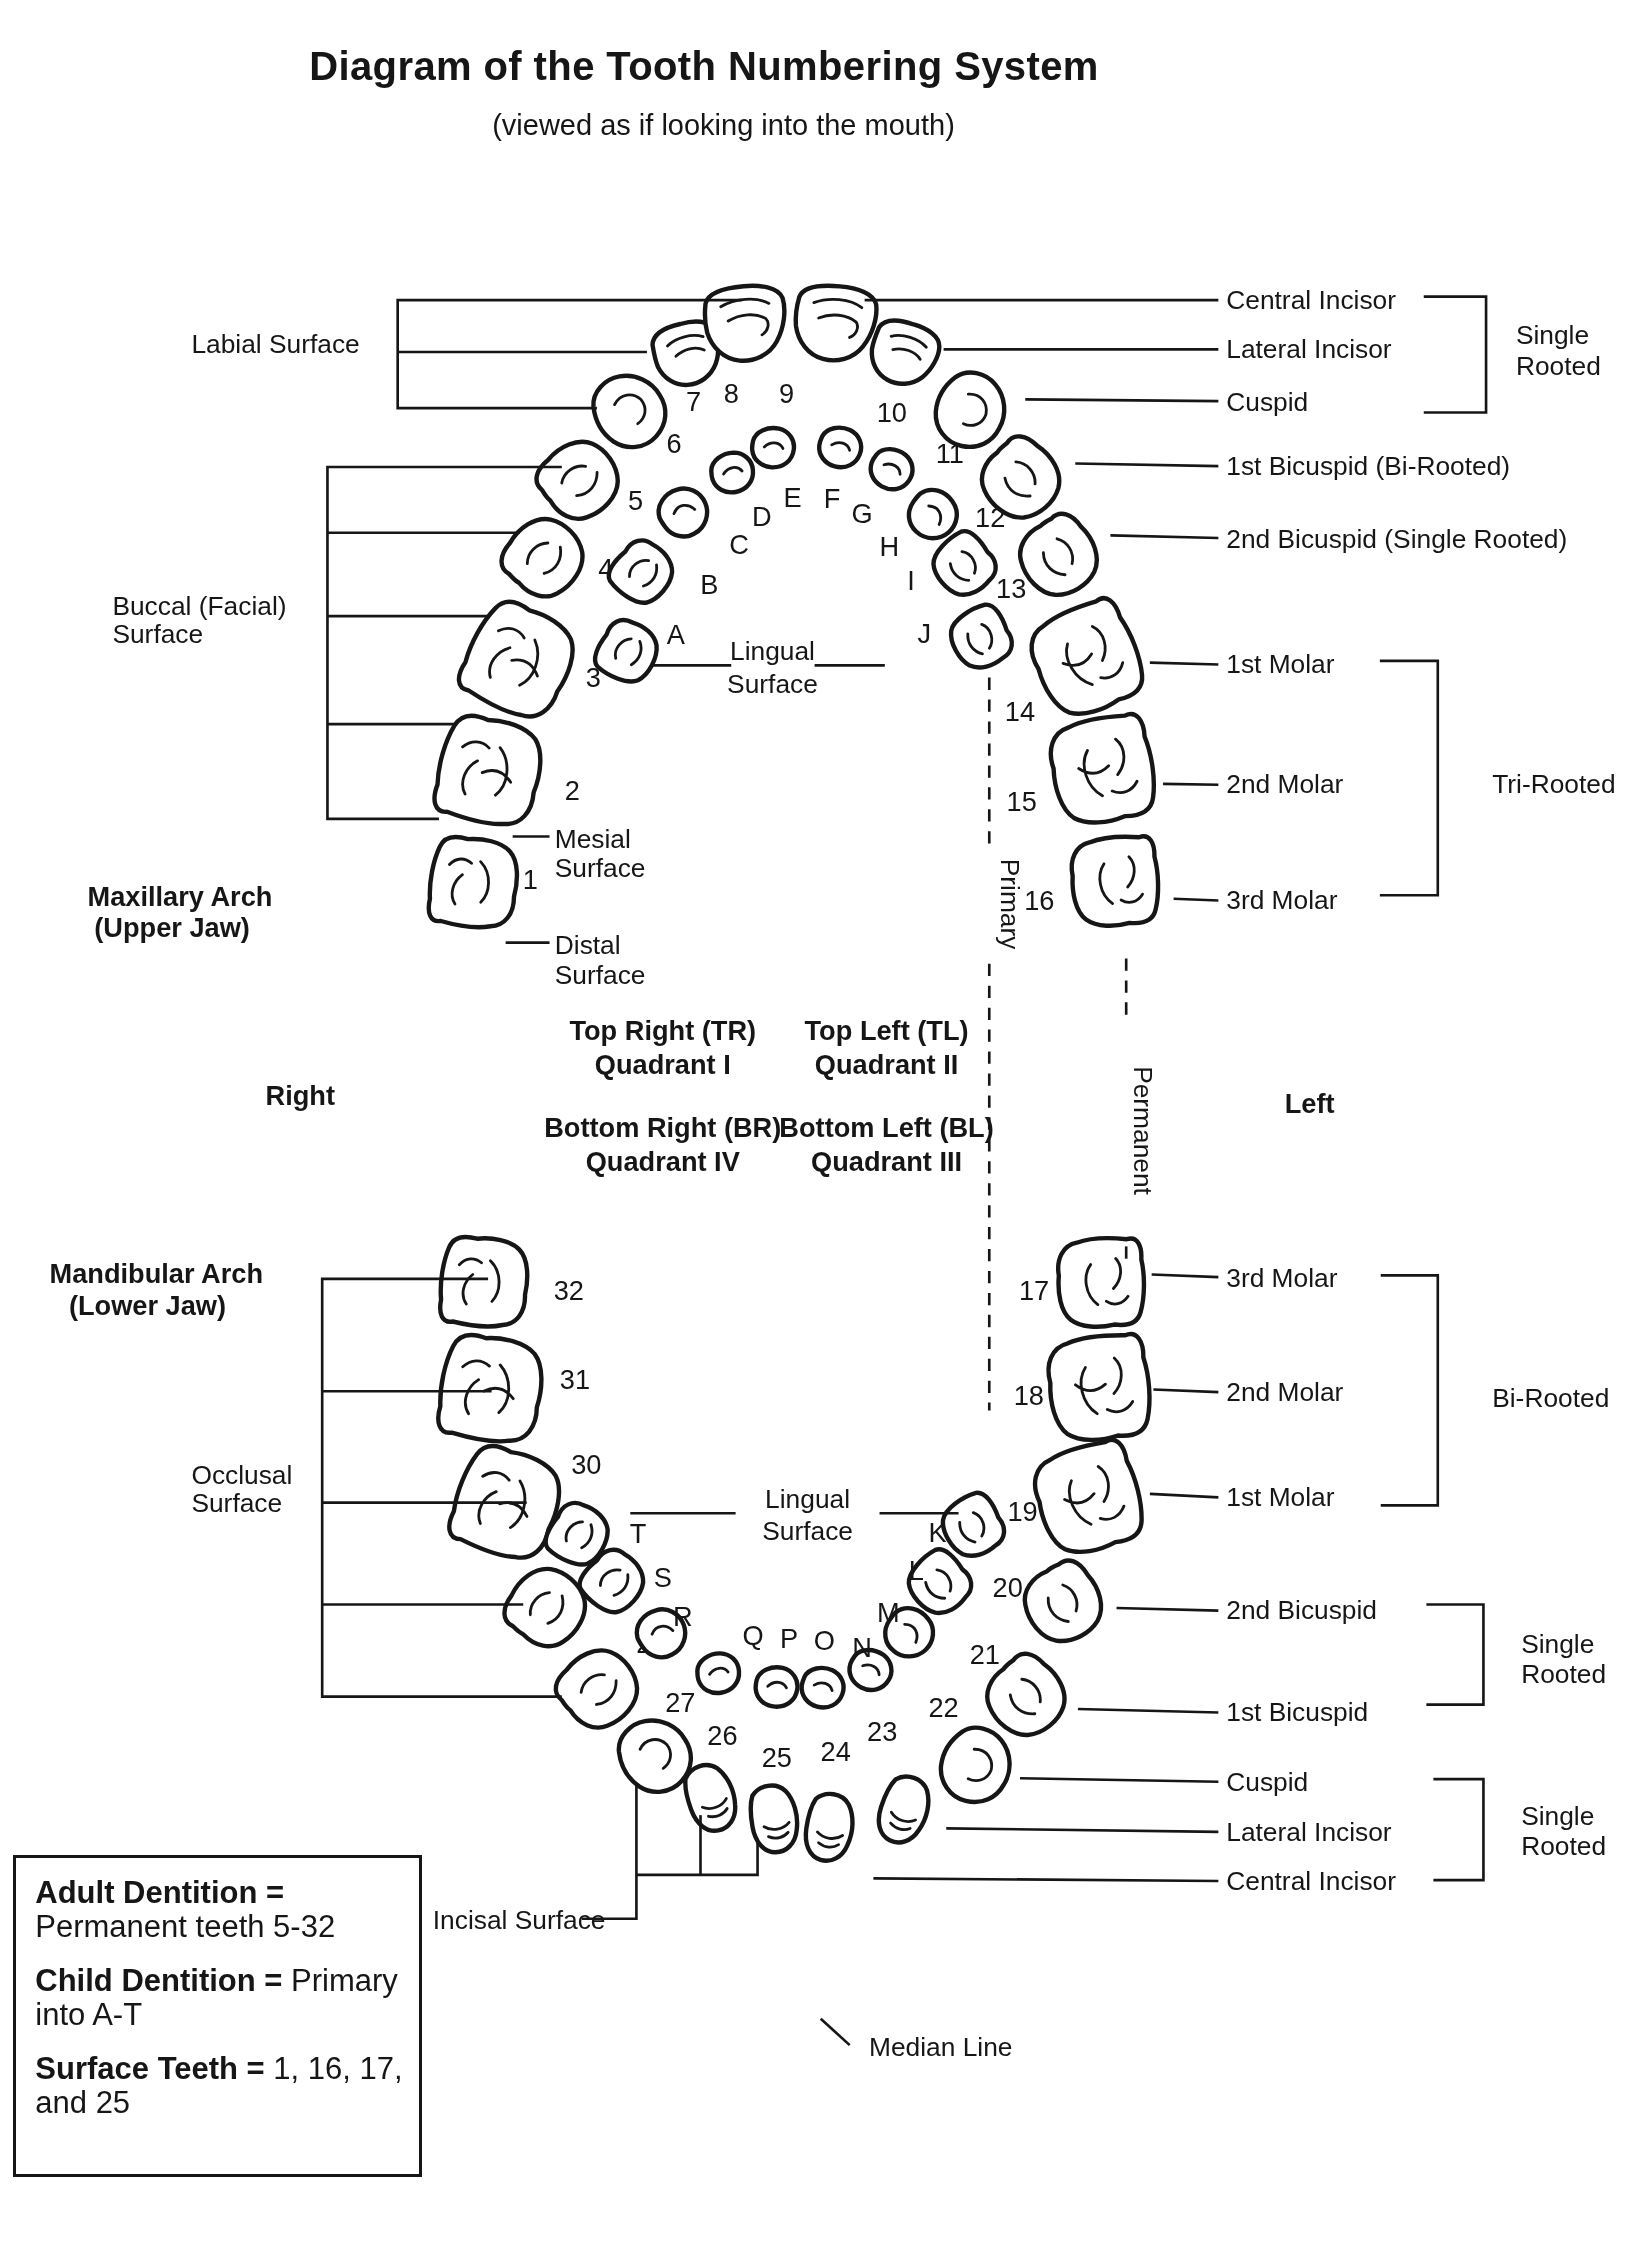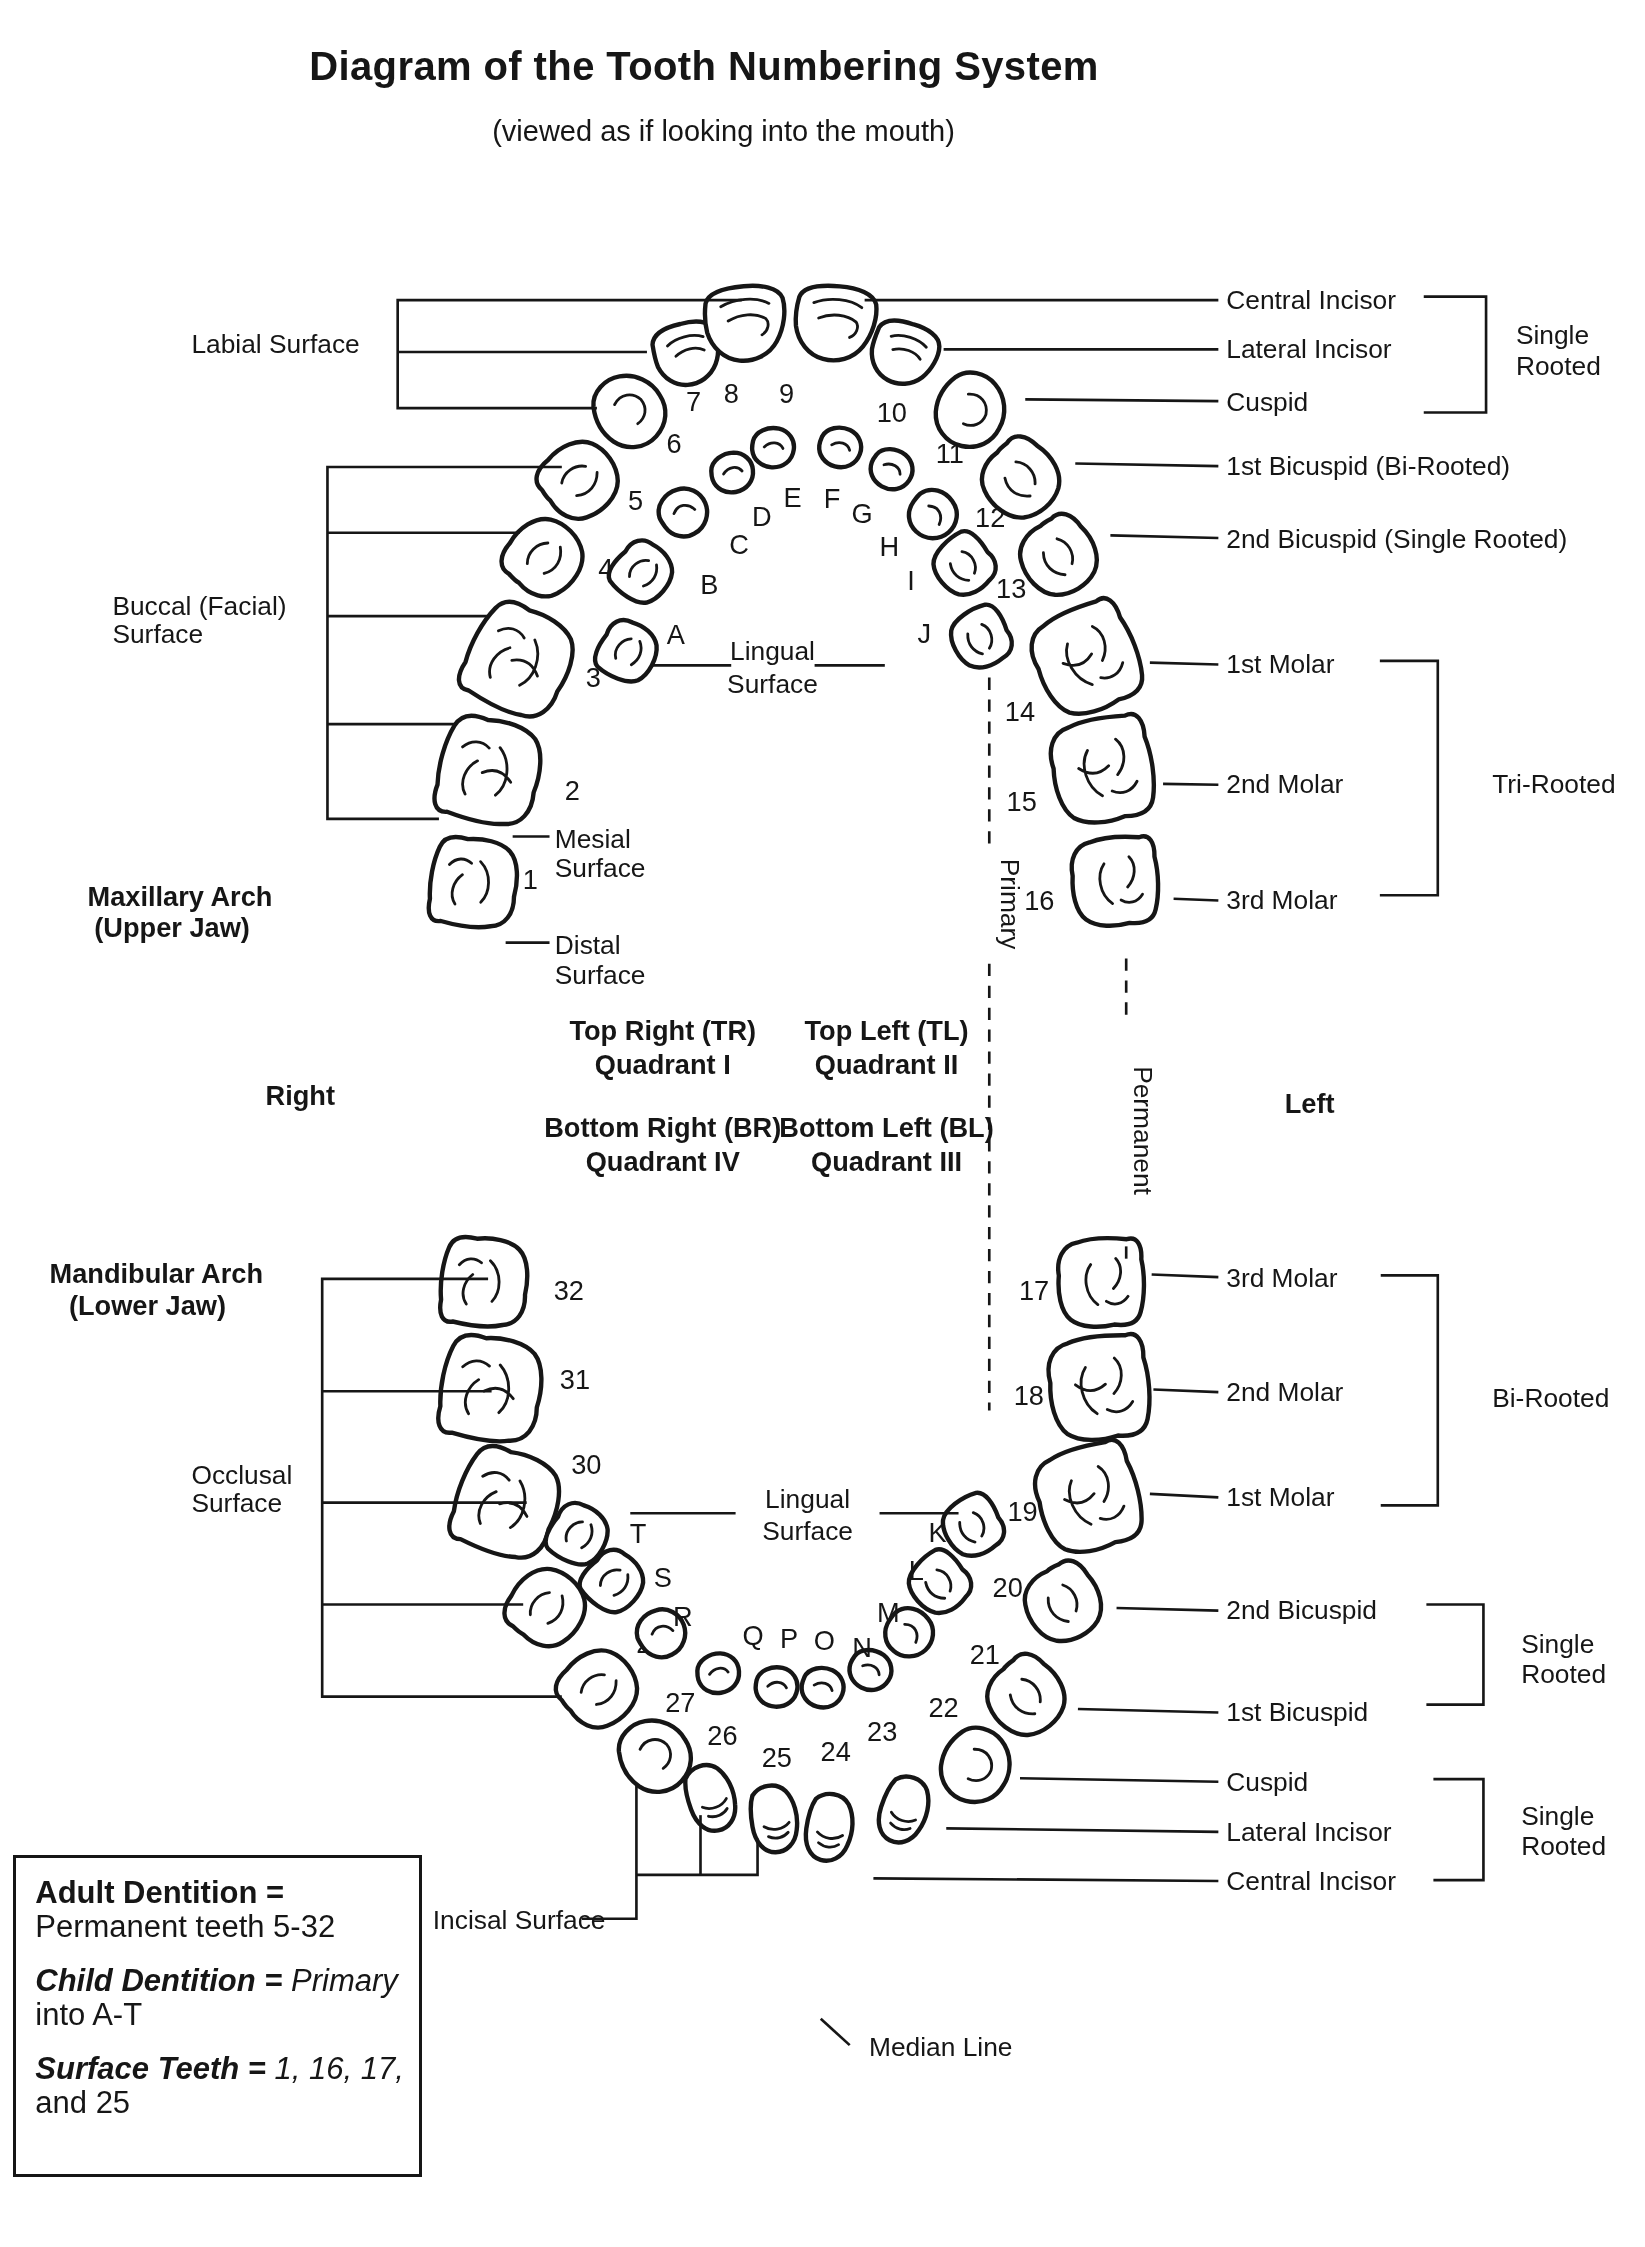--- a/index.html
+++ b/index.html
@@ -9,25 +9,25 @@
   .o{fill:#ffffff;stroke:#161616;stroke-width:5;stroke-linejoin:round;}
   .i{fill:none;stroke:#161616;stroke-width:3.2;stroke-linecap:round;}
   line,path.lead{stroke:#161616;}
   text{font-family:"Liberation Sans",sans-serif;fill:#161616;}
   .num{font-size:31px;}
   .lbl{font-size:30px;}
   .b{font-weight:bold;font-size:31px;}
   .mid{text-anchor:middle;}
   #title-wrap{position:absolute;left:0;top:44px;width:1408px;text-align:center;}
   #title{font-weight:bold;font-size:40px;letter-spacing:0.4px;}
-  #subtitle{font-size:29px;margin-top:26px;padding-left:39px;}
+  #subtitle{font-size:29px;margin-top:20px;padding-left:39px;}
   #legend{position:absolute;left:13px;top:1855px;width:409px;height:322px;
           border:3.5px solid #161616;box-sizing:border-box;padding:17.6px 0 0 19.3px;
           font-size:31px;line-height:34px;}
-  #legend .gap{margin-top:20px;font-style:italic;}
+  #legend .gap{margin-top:20px;}
   #legend b{font-weight:bold;}
 </style>
 </head>
 <body>
 
 <div id="page">
 
   <div id="title-wrap">
     <div id="title">Diagram of the Tooth Numbering System</div>
     <div id="subtitle">(viewed as if looking into the mouth)</div>

